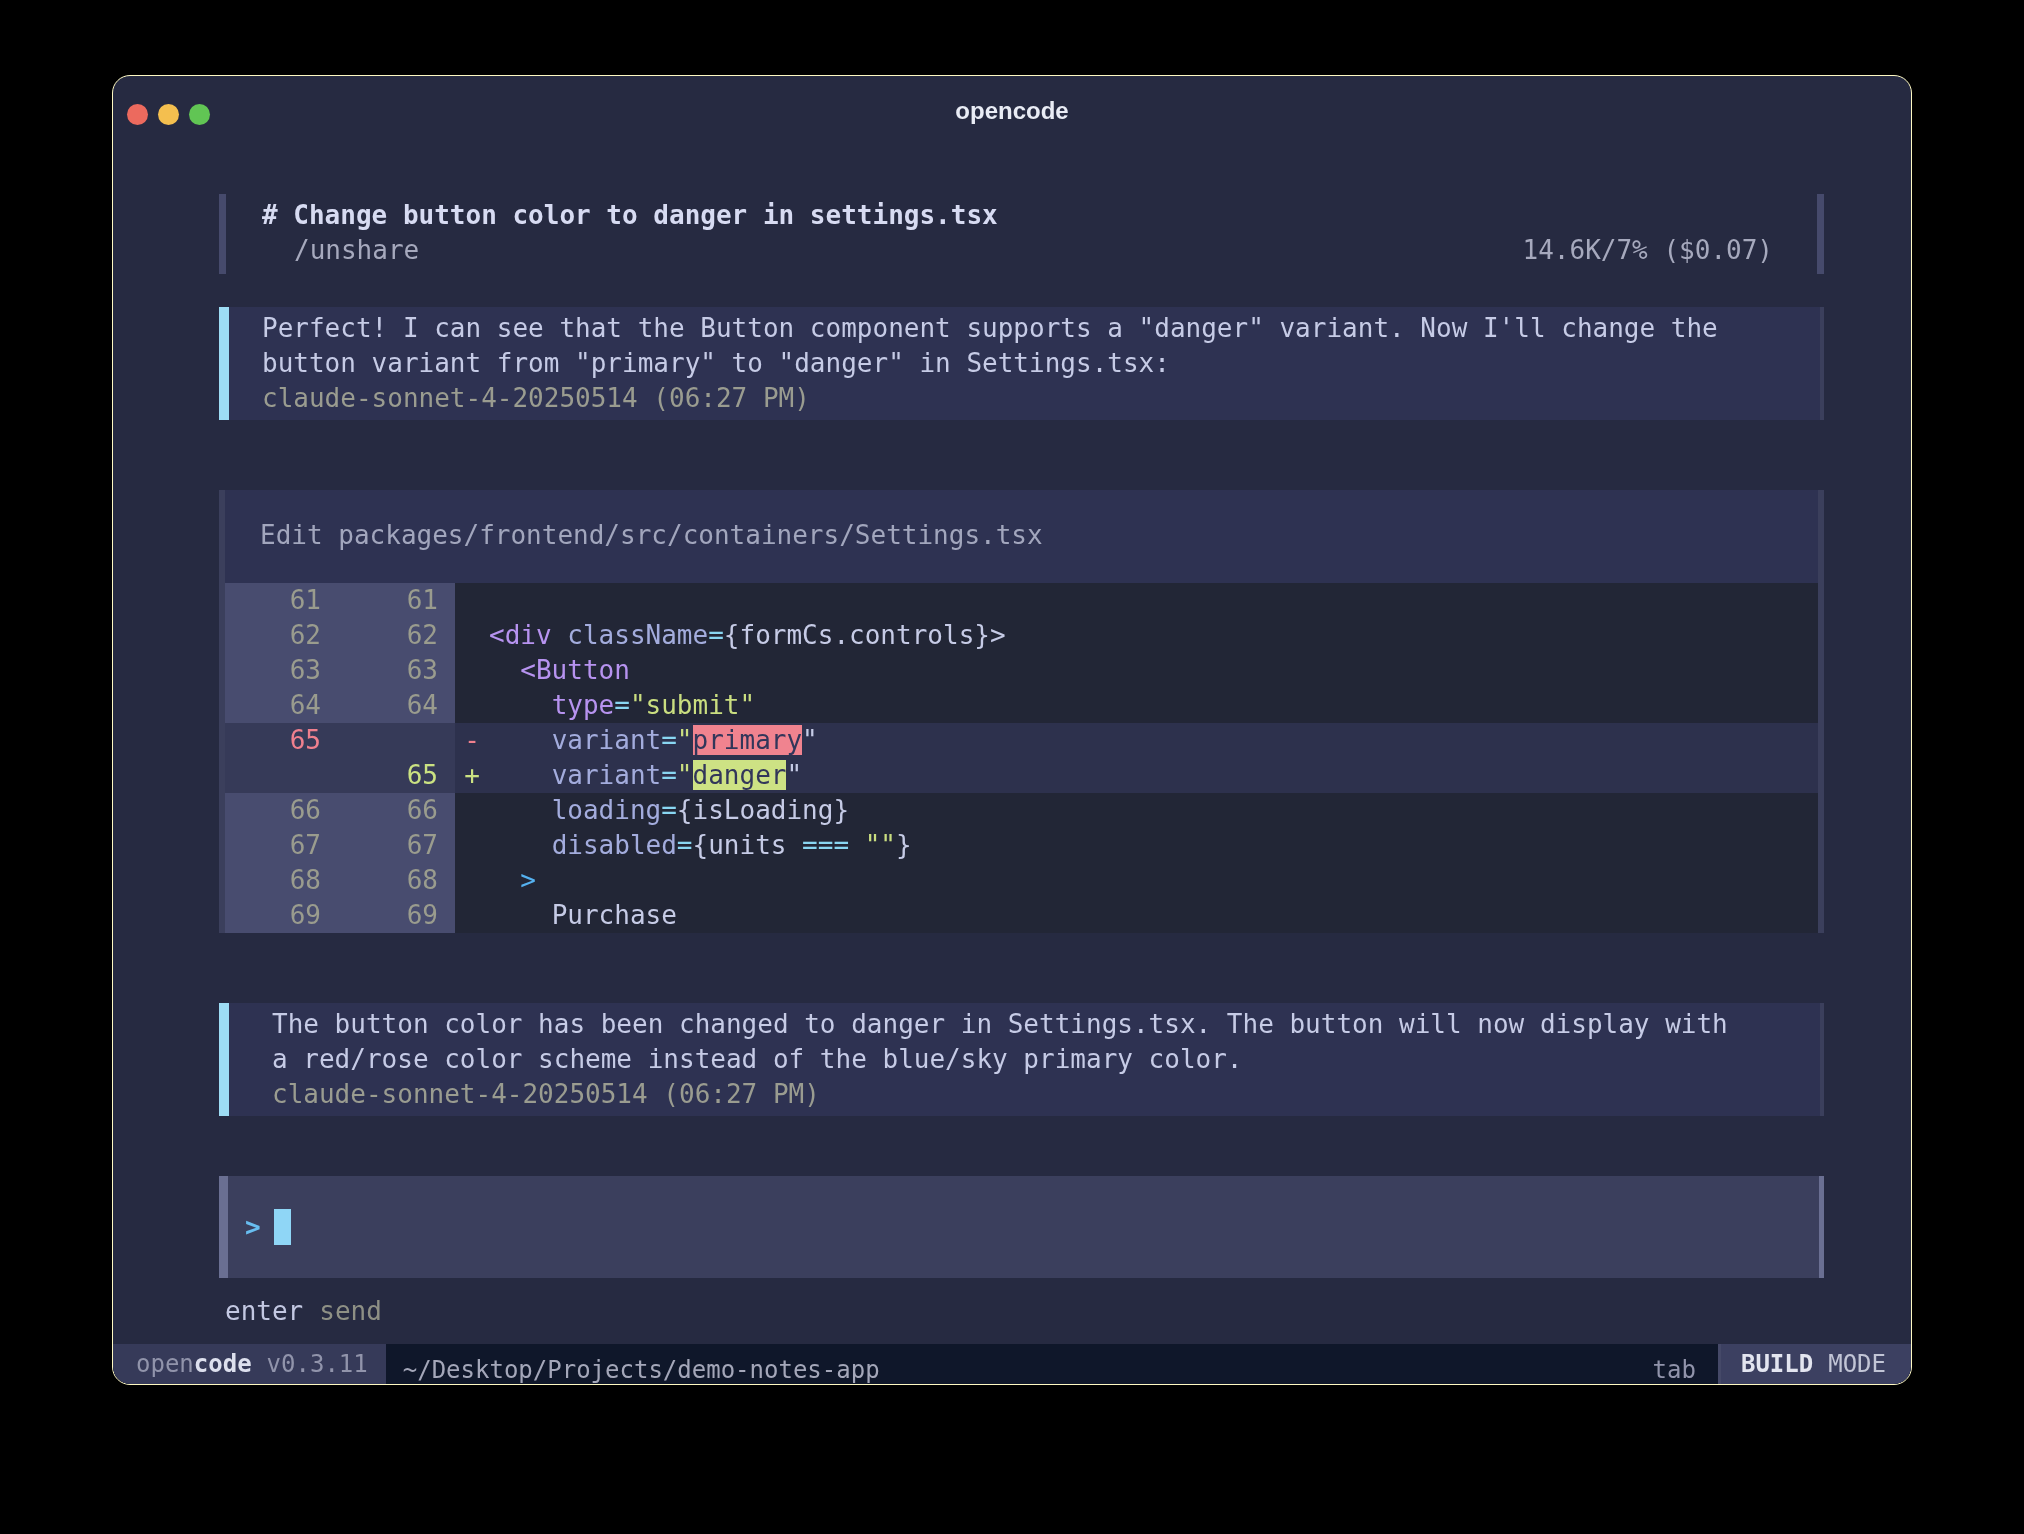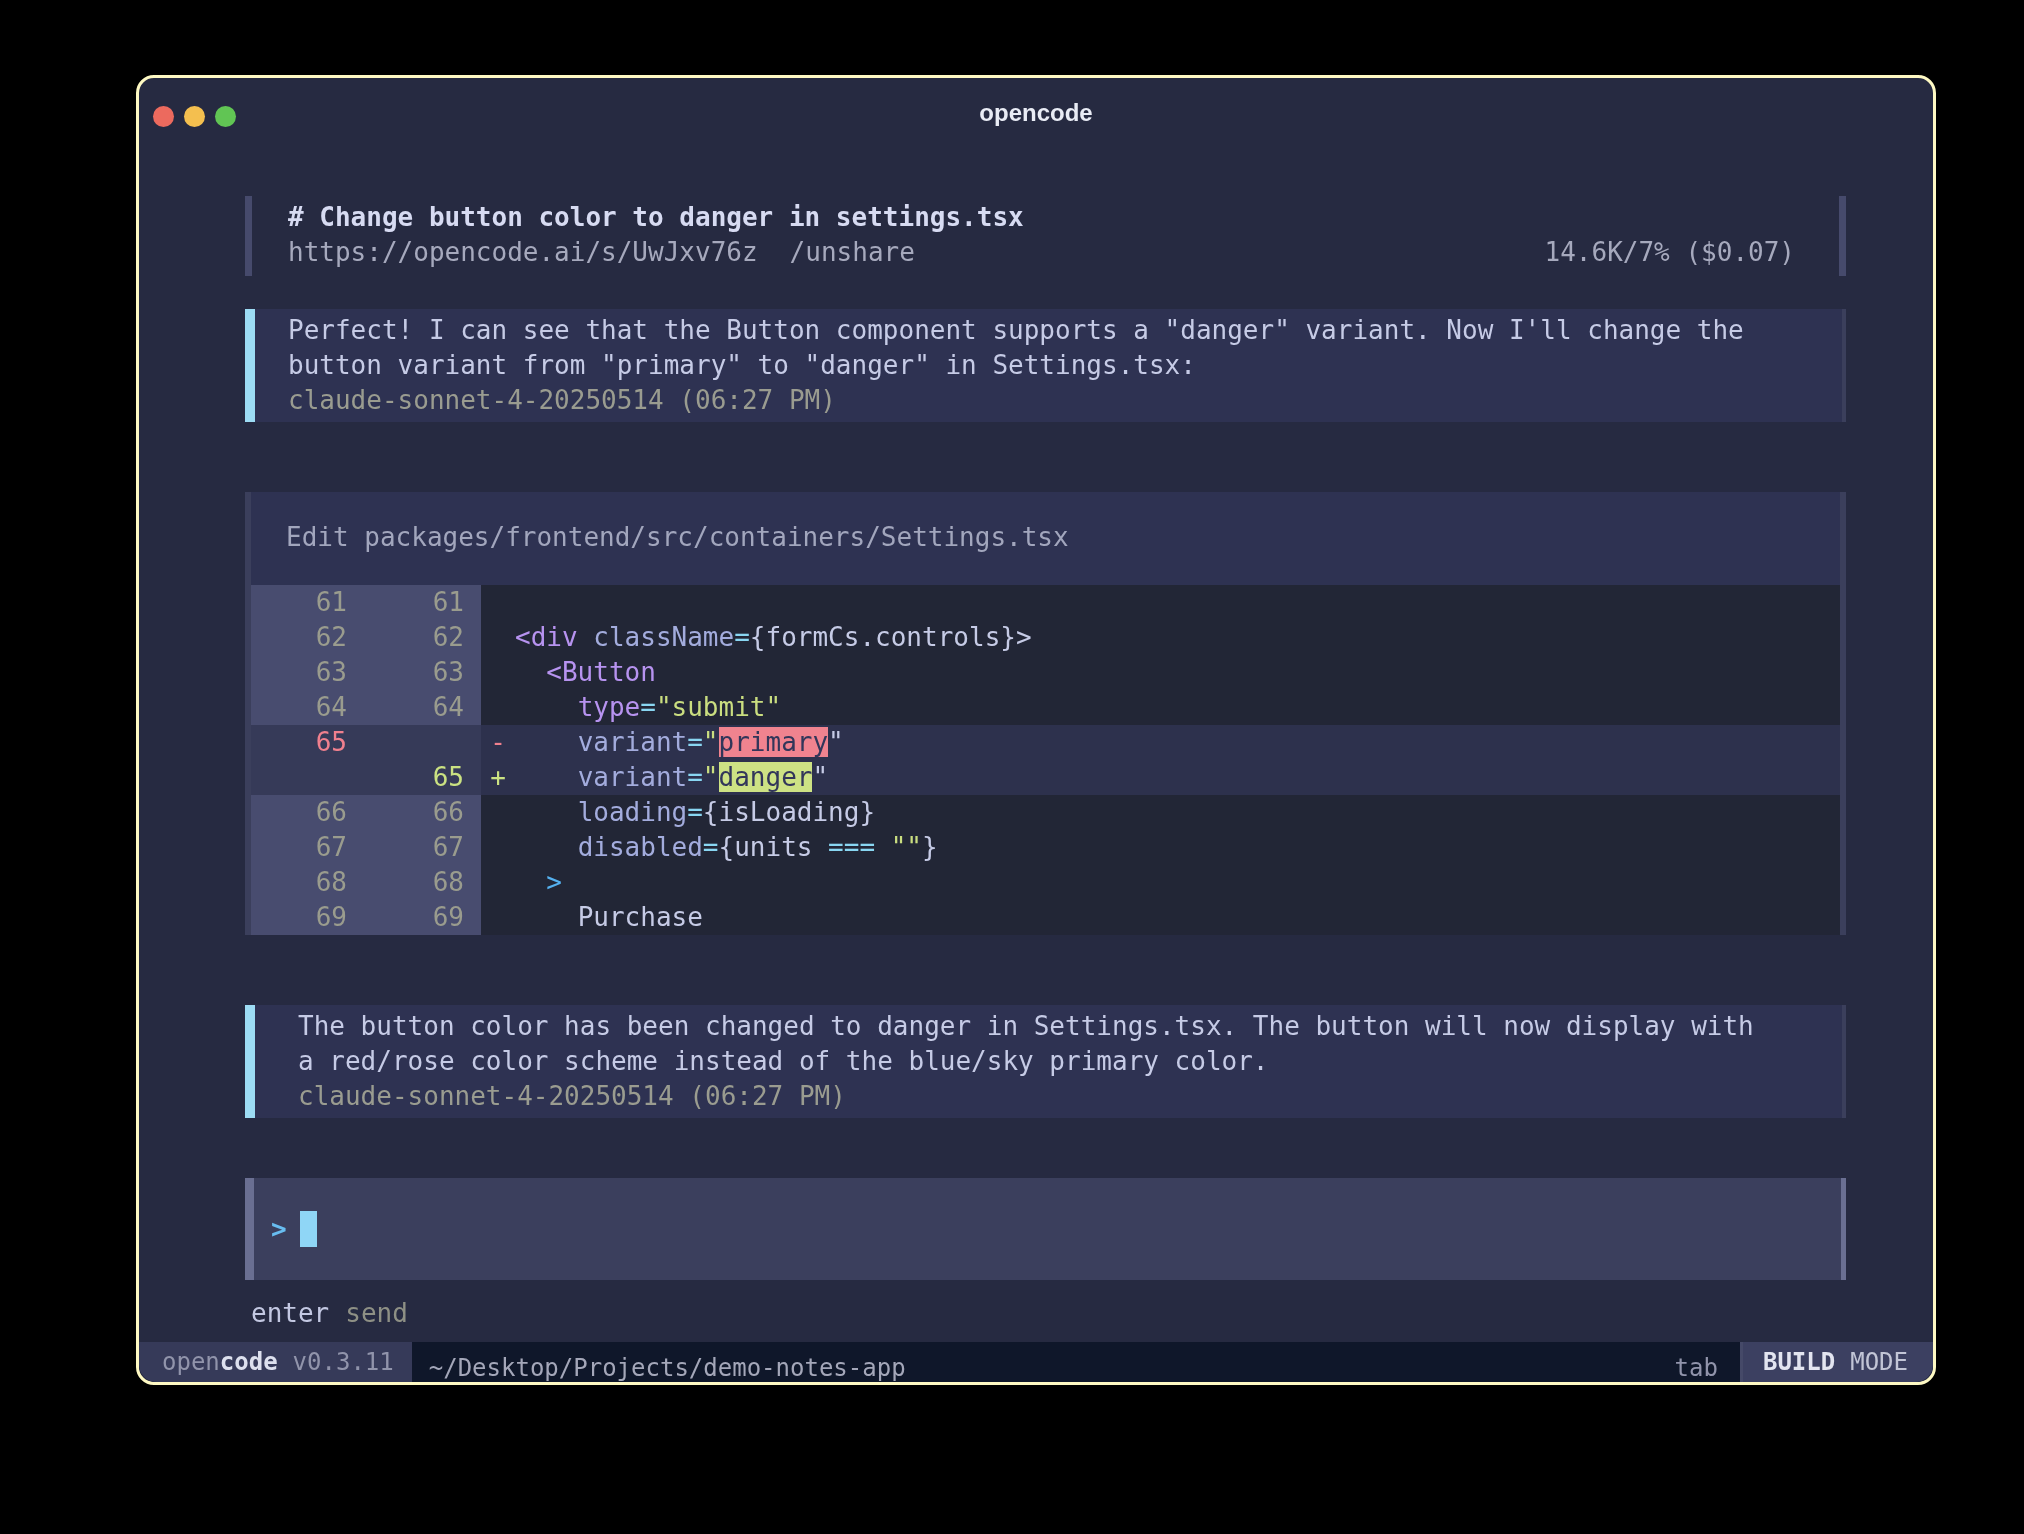--- a/index.html
+++ b/index.html
@@ -1,21 +1,21 @@
 <!DOCTYPE html>
 <html><head>
 <meta charset="utf-8">
 <style>
   html,body{margin:0;padding:0;width:2024px;height:1534px;background:#000;overflow:hidden;}
   body{font-family:"DejaVu Sans Mono",monospace;}
 
   .window{
     position:absolute;left:112px;top:75px;width:1800px;height:1310px;
-    background:#262a41;border-radius:18px;border:3px solid #fef9c3;
-    box-shadow:0 25px 70px rgba(0,0,0,.85);box-sizing:border-box;overflow:hidden;margin-left:24px;
+    background:#262a41;border-radius:18px;border:1px solid #fef9c3;
+    box-shadow:0 25px 70px rgba(0,0,0,.85);box-sizing:border-box;overflow:hidden;
   }
 
   
   .titlebar{position:relative;height:70px;}
   .traffic{position:absolute;left:14px;top:28px;display:flex;gap:10px;}
   .light{width:21px;height:21px;border-radius:50%;}
   .light.red{background:#ec6a5e;}
   .light.yellow{background:#f4bf4f;}
   .light.green{background:#61c554;}
   .win-title{
@@ -124,21 +124,20 @@
       <span class="light green"></span>
     </div>
     <div class="win-title">opencode</div>
   </div>
 
   <div class="content">
 
     <div class="hdr-block">
       <div class="hdr-title"># Change button color to danger in settings.tsx</div>
       <div class="hdr-sub">
-        <span class="hdr-url">https://opencode.ai/s/UwJxv76z</span>
         <span class="hdr-unshare">/unshare</span>
         <span class="hdr-stats">14.6K/7% ($0.07)</span>
       </div>
     </div>
 
     <div class="msg-block msg1">
       <p class="msg-text">Perfect! I can see that the Button component supports a "danger" variant. Now I'll change the button variant from "primary" to "danger" in Settings.tsx:</p>
       <p class="msg-meta">claude-sonnet-4-20250514 (06:27 PM)</p>
     </div>
 

